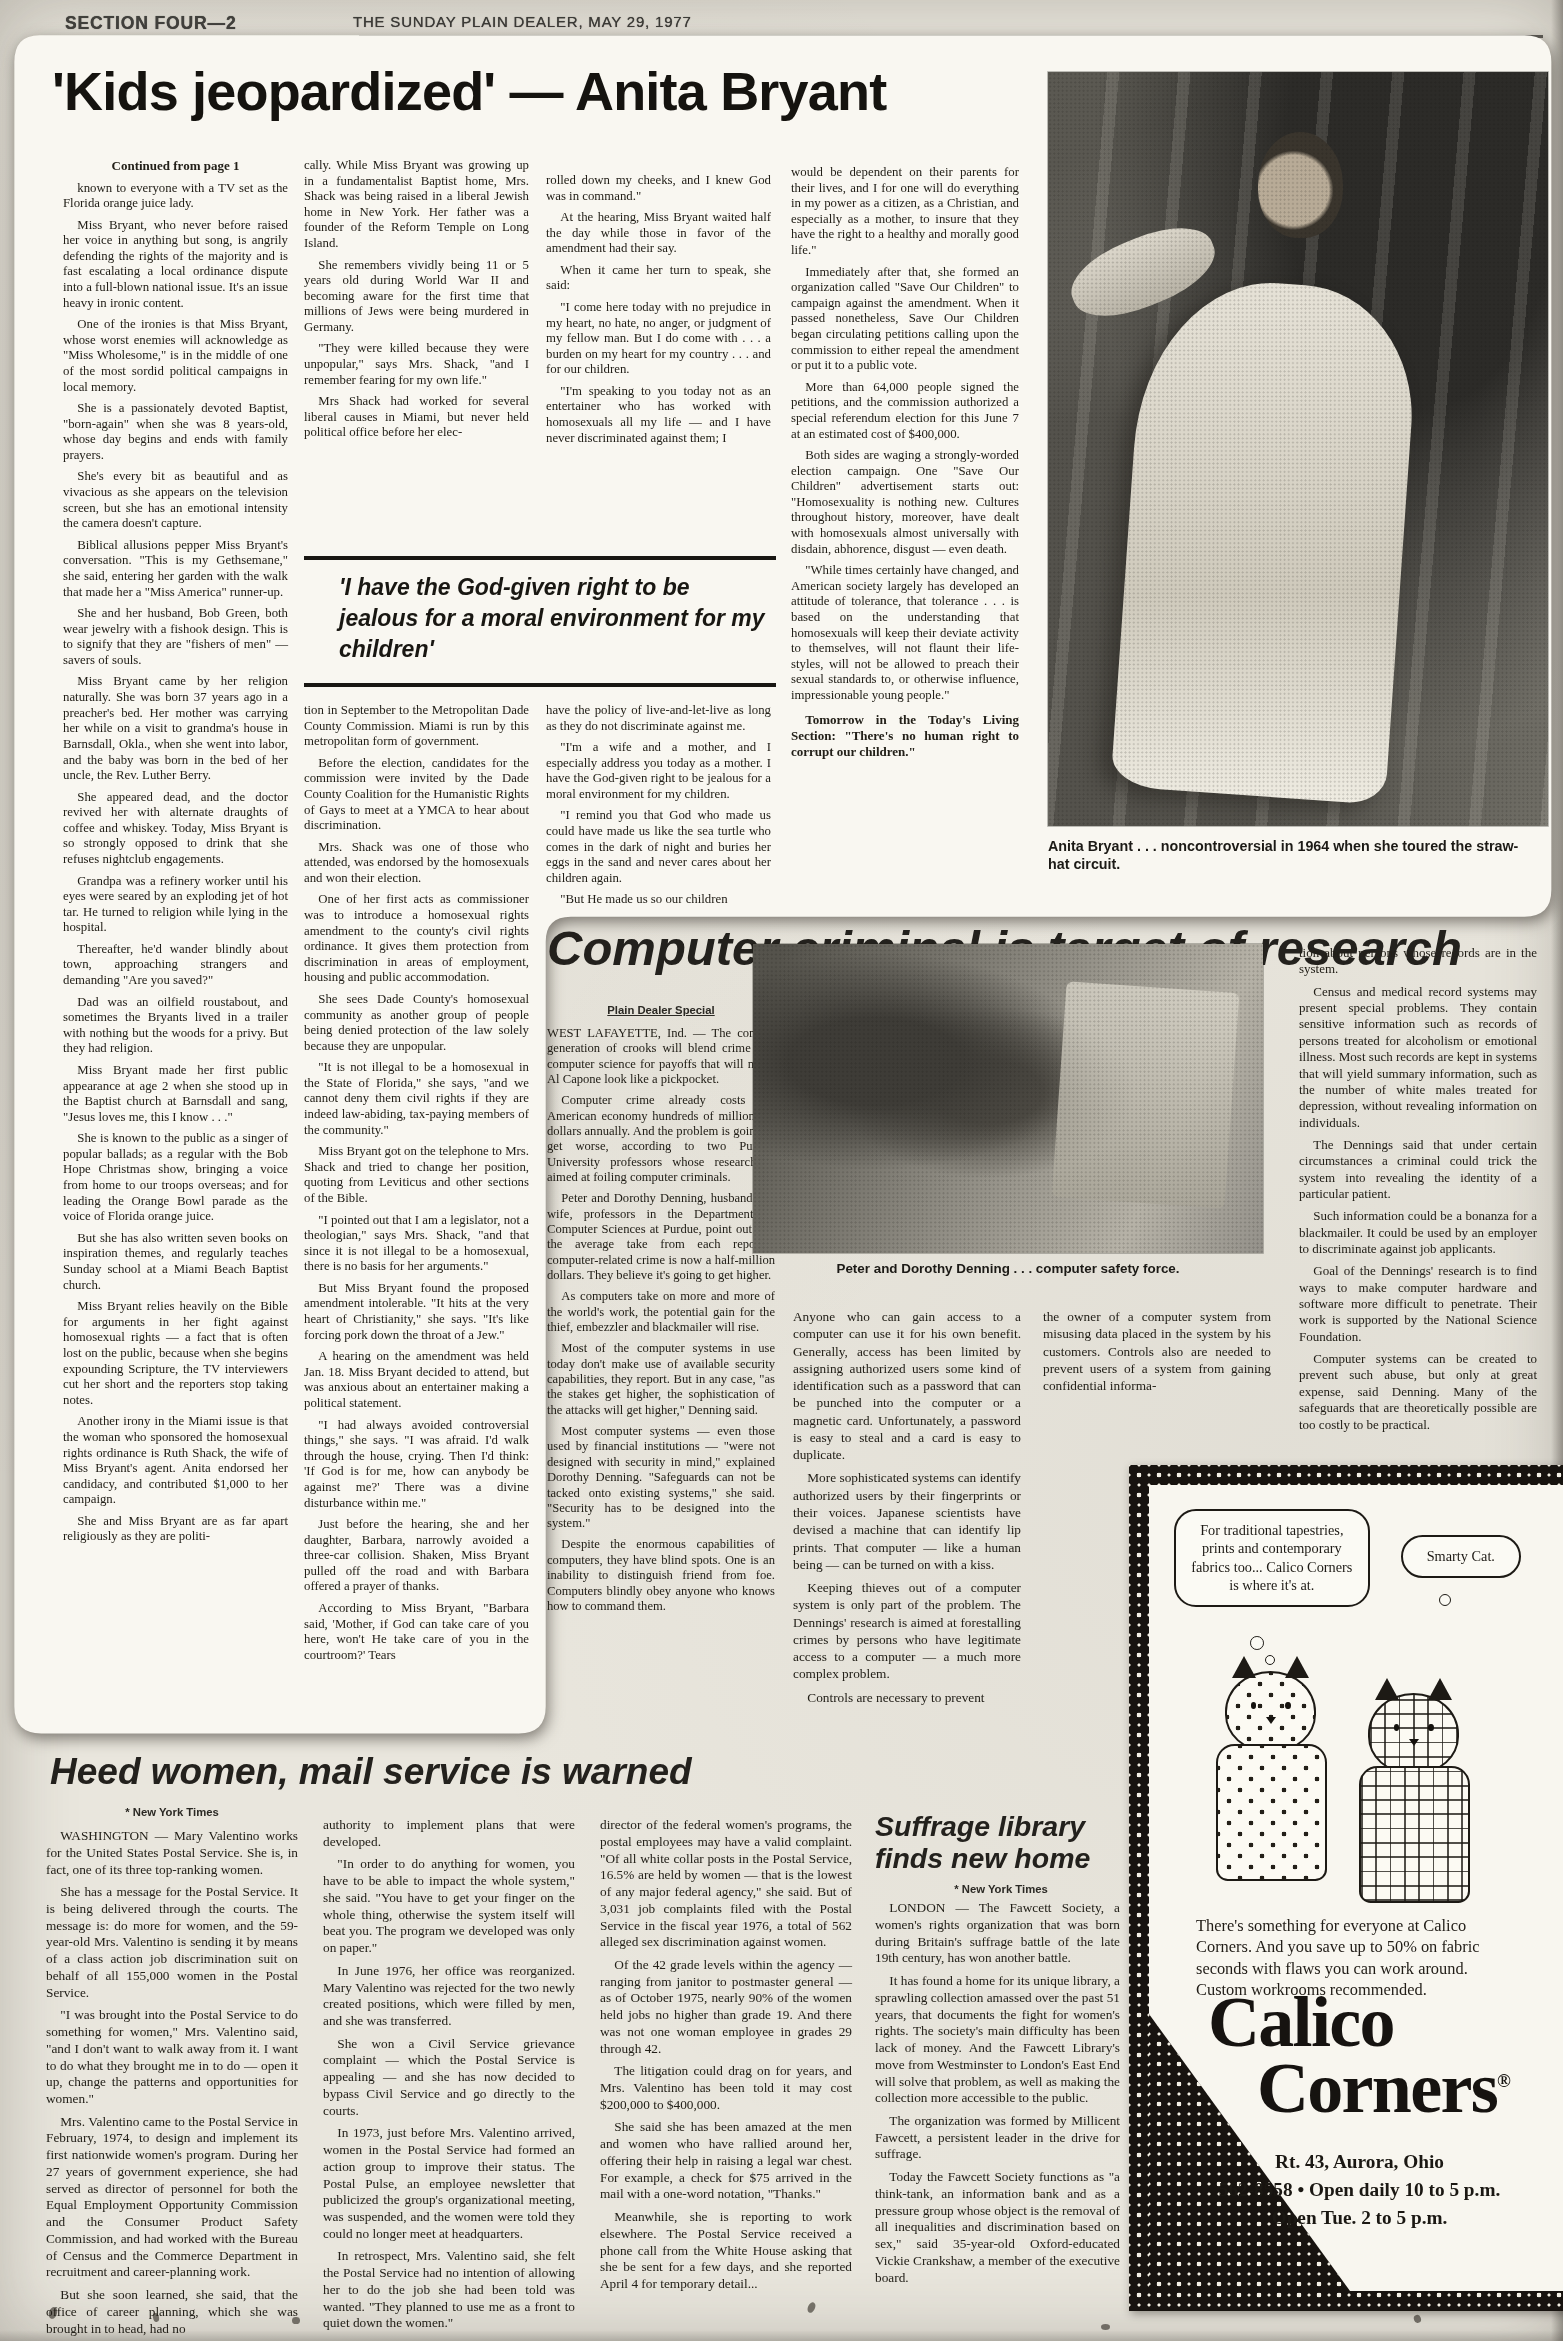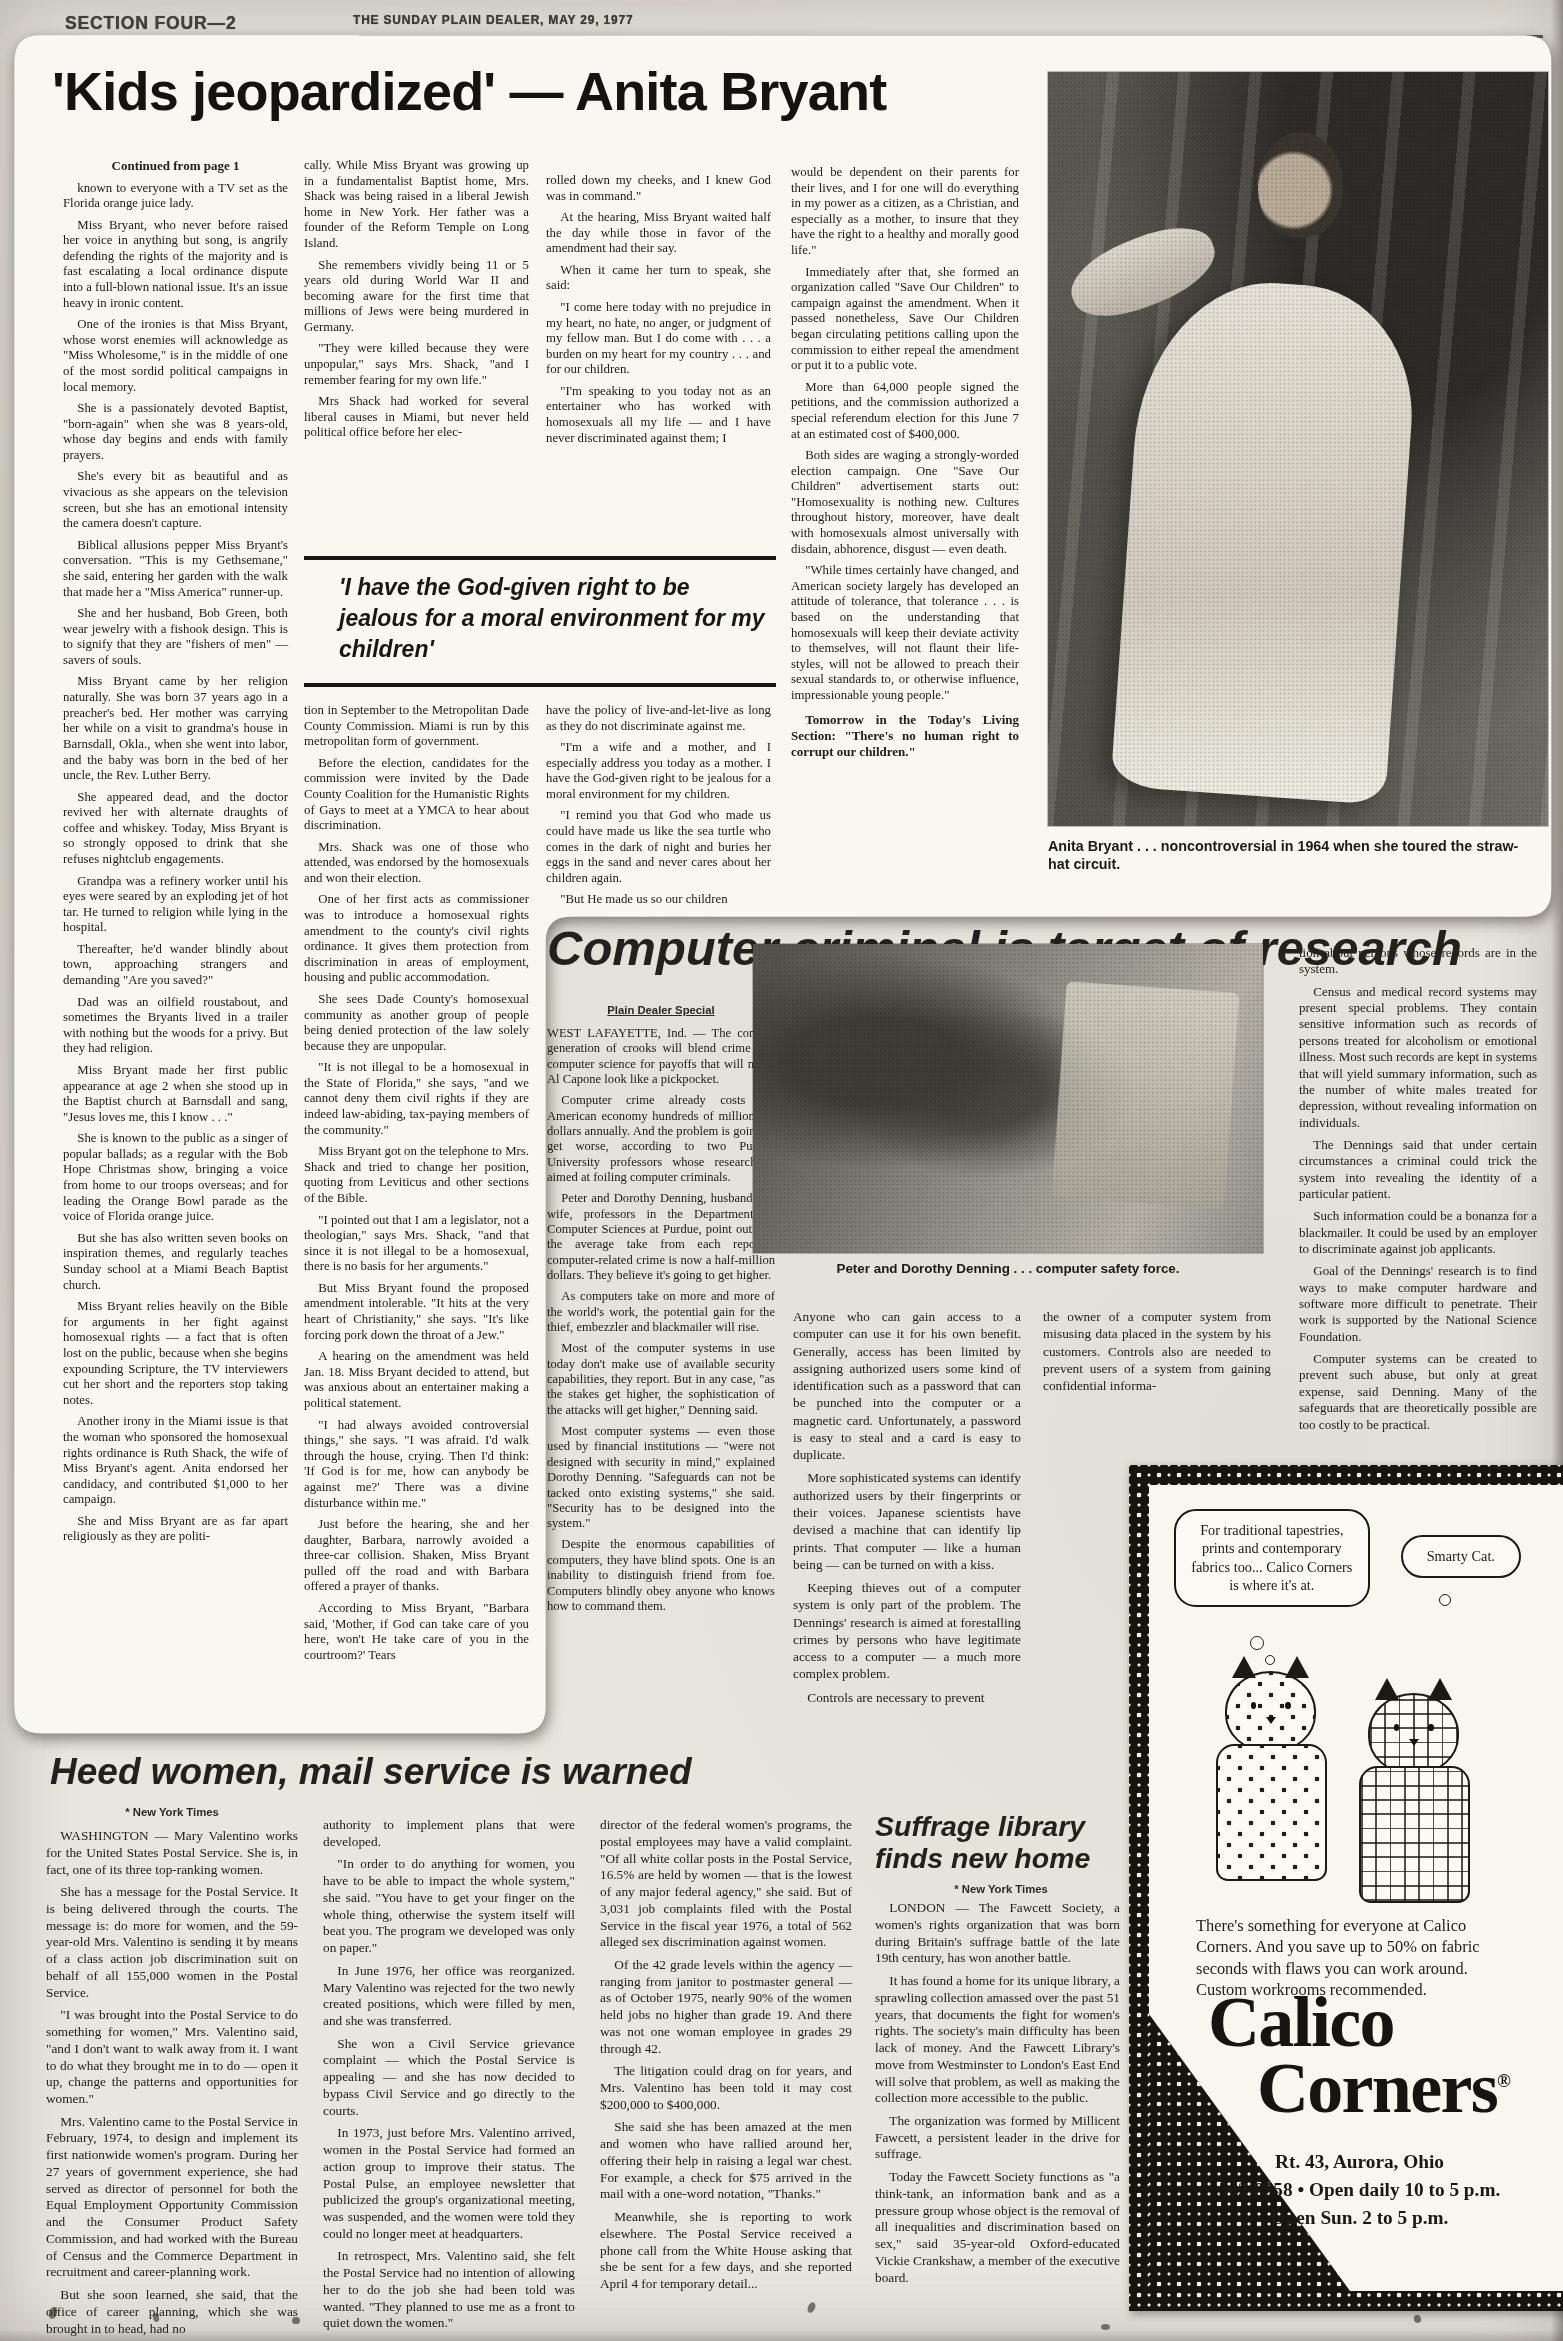--- a/index.html
+++ b/index.html
@@ -15,21 +15,21 @@
   .edge-right{position:absolute;right:0;top:0;width:13.4px;height:100%;
     background:linear-gradient(to left, rgba(40,36,30,.38), transparent);}
   .edge-bottom{position:absolute;left:0;bottom:0;width:100%;height:11.8px;
     background:linear-gradient(to top, rgba(40,36,30,.22), transparent);}
 
   
   .pg-header-section{position:absolute;left:65px;top:13.4px;
     font-family:"Liberation Sans",sans-serif;font-weight:700;font-size:17.6px;
     color:#41403c;letter-spacing:0.8px;text-shadow:0 0 0.8px #41403c;}
   .pg-header-masthead{position:absolute;left:353px;top:13.4px;
-    font-family:"Liberation Sans",sans-serif;font-weight:700;font-size:12px;
+    font-family:"Liberation Sans",sans-serif;font-weight:400;font-size:15px;
     color:#3c3b37;letter-spacing:0.8px;text-shadow:0 0 0.8px #3c3b37;}
   .pg-header-rule{position:absolute;left:359px;top:35px;width:1184px;height:2.5px;
     background:#34322d;opacity:.75;}
 
   
   .clip-svg{position:absolute;left:0;top:0;z-index:2;pointer-events:none;
     filter:drop-shadow(2.5px 5px 7.6px rgba(35,30,24,.55));}
 
   .z3{z-index:3;} .z1{z-index:1;}
   .abs{position:absolute;}
@@ -380,21 +380,21 @@
       <div class="ad-blurb" style="left:47px;top:430px;width:319px;" data-interactable="false">There's something for everyone at Calico Corners. And you save up to 50% on fabric seconds with flaws you can work around. Custom workrooms recommended.</div>
 
       <div class="ad-logo" style="left:59px;top:504px;" data-interactable="false">
         <div class="l1" data-interactable="false">Calico</div>
         <div class="l2" data-interactable="false"><span>Corners</span><sup>®</sup></div>
       </div>
 
       <div class="ad-addr" style="left:34px;top:663px;width:353px;" data-interactable="false">
         <div data-interactable="false">Rt. 43, Aurora, Ohio</div>
         <div data-interactable="false">562-8558 • Open daily 10 to 5 p.m.</div>
-        <div data-interactable="false">Open Sun. 2 to 5 p.m.</div>
+        <div data-interactable="false">Open Tue. 2 to 5 p.m.</div>
       </div>
     </div>
   </div>
 
   <div class="smudge" style="left:49px;top:2307px;width:8.4px;height:11.8px;transform:rotate(18deg);" data-interactable="false"></div>
   <div class="smudge" style="left:153px;top:2313px;width:5.9px;height:9.2px;transform:rotate(-12deg);" data-interactable="false"></div>
   <div class="smudge" style="left:292px;top:2317px;width:7.6px;height:6.7px;" data-interactable="false"></div>
   <div class="smudge" style="left:808px;top:2302px;width:6.7px;height:11px;transform:rotate(25deg);" data-interactable="false"></div>
   <div class="smudge" style="left:1101px;top:2324px;width:9.2px;height:5.9px;" data-interactable="false"></div>
   <div class="smudge" style="left:1414px;top:2315px;width:6.7px;height:8.4px;transform:rotate(-20deg);" data-interactable="false"></div>

